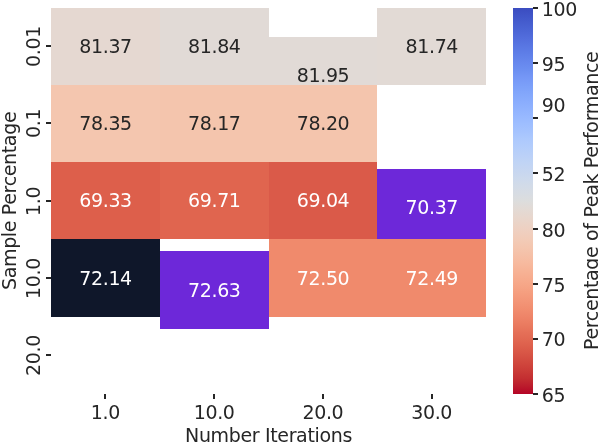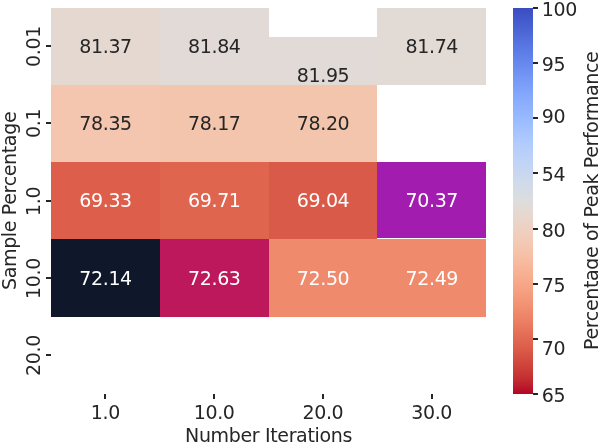--- a/index.html
+++ b/index.html
@@ -71,29 +71,29 @@
       <div class="hm-row">
         <div class="hm-cell" style="background: rgb(221, 95, 75); color: rgb(255, 255, 255); width: 108.75px; height: 77.3px;">
           <span>69.33</span>
         </div>
         <div class="hm-cell" style="background: rgb(224, 101, 79); color: rgb(255, 255, 255); width: 108.75px; height: 77.3px;">
           <span>69.71</span>
         </div>
         <div class="hm-cell" style="background: rgb(218, 90, 73); color: rgb(255, 255, 255); width: 108.75px; height: 77.3px;">
           <span>69.04</span>
         </div>
-        <div class="hm-cell" style="background: #a21caf; color: rgb(255, 255, 255); width: 108.75px; height: 76px;">
+        <div class="hm-cell" style="background: #6d28d9; color: rgb(255, 255, 255); width: 108.75px; height: 76px; margin-top: 7px;">
           <span>70.37</span>
         </div>
       </div>
       <div class="hm-row">
         <div class="hm-cell" style="background: #0f172a; color: rgb(255, 255, 255); width: 108.75px; height: 77.3px;">
           <span>72.14</span>
         </div>
-        <div class="hm-cell" style="background: #be185d; color: rgb(255, 255, 255); width: 108.75px; height: 77.3px;">
+        <div class="hm-cell" style="background: #6d28d9; color: rgb(255, 255, 255); width: 108.75px; height: 77.3px; margin-top: 12px;">
           <span>72.63</span>
         </div>
         <div class="hm-cell" style="background: rgb(240, 138, 108); color: rgb(255, 255, 255); width: 108.75px; height: 77.3px;">
           <span>72.50</span>
         </div>
         <div class="hm-cell" style="background: rgb(240, 138, 108); color: rgb(255, 255, 255); width: 108.75px; height: 77.3px;">
           <span>72.49</span>
         </div>
       </div>
     </div>
@@ -117,28 +117,28 @@
       <div class="tick-y" style="left: 45.8px; top: 354px;"></div>
       <div class="vtext" style="left: 24.2px; top: 376.103px; transform: rotate(-90deg);">20.0</div>
     </div>
   <div id="cbar" style="background: linear-gradient(rgb(59, 76, 192), rgb(64, 85, 200), rgb(70, 94, 207), rgb(76, 102, 214), rgb(83, 110, 221), rgb(89, 119, 227), rgb(95, 127, 232), rgb(102, 135, 237), rgb(108, 143, 241), rgb(117, 151, 246), rgb(123, 159, 249), rgb(130, 166, 251), rgb(137, 172, 253), rgb(144, 178, 254), rgb(151, 184, 255), rgb(158, 190, 255), rgb(165, 195, 254), rgb(173, 201, 253), rgb(179, 205, 251), rgb(186, 208, 248), rgb(192, 212, 245), rgb(198, 214, 241), rgb(204, 217, 237), rgb(210, 219, 232), rgb(215, 220, 227), rgb(220, 221, 221), rgb(226, 218, 213), rgb(231, 215, 206), rgb(235, 211, 198), rgb(239, 207, 191), rgb(242, 203, 183), rgb(244, 198, 175), rgb(245, 192, 167), rgb(247, 186, 159), rgb(247, 179, 150), rgb(247, 172, 142), rgb(246, 165, 134), rgb(245, 157, 126), rgb(243, 149, 119), rgb(241, 141, 111), rgb(238, 132, 104), rgb(234, 123, 96), rgb(229, 112, 88), rgb(225, 103, 81), rgb(220, 93, 74), rgb(214, 82, 68), rgb(208, 71, 61), rgb(202, 59, 55), rgb(195, 46, 49), rgb(187, 27, 44), rgb(180, 4, 38));"></div>
   <div id="cbar-ticks">
       <div class="cb-tick" style="top: 7px;"></div>
       <div class="cb-label" style="top: -0.0999999px;">100</div>
       <div class="cb-tick" style="top: 62px;"></div>
       <div class="cb-label" style="top: 55.0571px;">95</div>
       <div class="cb-tick" style="top: 117px;"></div>
-      <div class="cb-label" style="top: 107px;">90</div>
+      <div class="cb-label" style="top: 96px;">90</div>
       <div class="cb-tick" style="top: 172px;"></div>
-      <div class="cb-label" style="top: 165.371px;">54</div>
+      <div class="cb-label" style="top: 165.371px;">52</div>
       <div class="cb-tick" style="top: 228px;"></div>
       <div class="cb-label" style="top: 220.529px;">80</div>
       <div class="cb-tick" style="top: 283px;"></div>
       <div class="cb-label" style="top: 275.686px;">75</div>
       <div class="cb-tick" style="top: 338px;"></div>
-      <div class="cb-label" style="top: 339px;">70</div>
+      <div class="cb-label" style="top: 330px;">70</div>
       <div class="cb-tick" style="top: 393px;"></div>
       <div class="cb-label" style="top: 386px;">65</div>
     </div>
   <div id="xaxis-title" style="top: 426px;">Number Iterations</div>
   <div id="yaxis-title" class="vtext" style="left: -0.4px; top: 289.859px; transform: rotate(-90deg);">Sample Percentage</div>
   <div id="cbar-title" class="vtext" style="left: 581.9px; top: 350.472px; transform: rotate(-90deg);">Percentage of Peak Performance</div>
 </div>
 
 </body></html>

